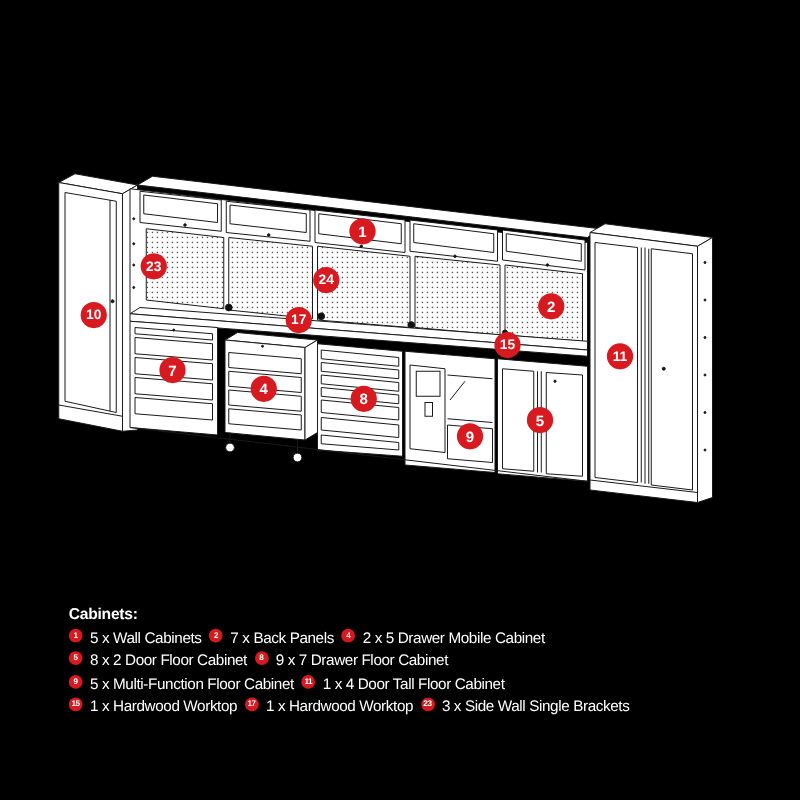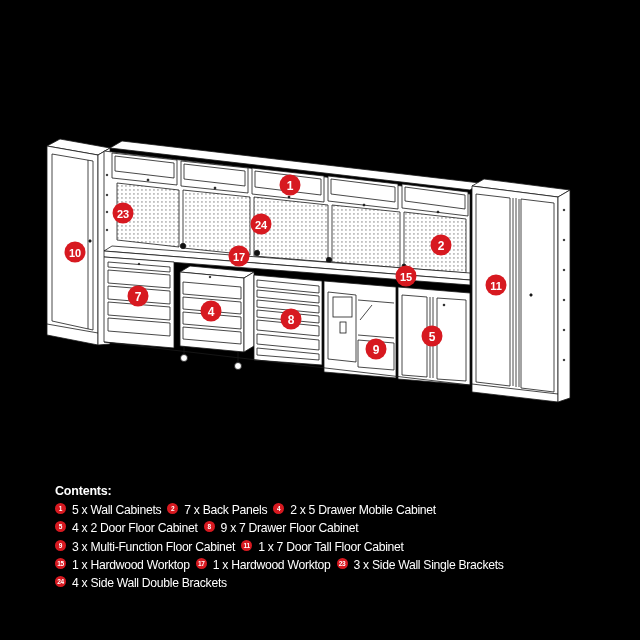--- a/index.html
+++ b/index.html
@@ -206,70 +206,64 @@
         <text x="123" y="213.5" class="badge-text" font-size="11">23</text>
       </g>
       <g>
         <circle cx="261" cy="224" r="10.5" fill="#d71920"></circle>
         <text x="261" y="224.5" class="badge-text" font-size="11">24</text>
       </g>
     </g>
 </svg>
 
 <div id="contents">
-  <div id="contents-title">Contents:</div>
+  <div id="contents-title">Cabinets:</div>
   <div id="contents-lines">
       <div class="legend-line">
         <span class="legend-item">
           <span class="legend-badge">1</span>
           <span>5 x Wall Cabinets</span>
         </span>
         <span class="legend-item">
           <span class="legend-badge">2</span>
           <span>7 x Back Panels</span>
         </span>
         <span class="legend-item">
           <span class="legend-badge">4</span>
           <span>2 x 5 Drawer Mobile Cabinet</span>
         </span>
       </div>
       <div class="legend-line">
         <span class="legend-item">
           <span class="legend-badge">5</span>
-          <span>4 x 2 Door Floor Cabinet</span>
+          <span>8 x 2 Door Floor Cabinet</span>
         </span>
         <span class="legend-item">
           <span class="legend-badge">8</span>
           <span>9 x 7 Drawer Floor Cabinet</span>
         </span>
       </div>
       <div class="legend-line">
         <span class="legend-item">
           <span class="legend-badge">9</span>
-          <span>3 x Multi-Function Floor Cabinet</span>
+          <span>5 x Multi-Function Floor Cabinet</span>
         </span>
         <span class="legend-item">
           <span class="legend-badge">11</span>
-          <span>1 x 7 Door Tall Floor Cabinet</span>
+          <span>1 x 4 Door Tall Floor Cabinet</span>
         </span>
       </div>
       <div class="legend-line">
         <span class="legend-item">
           <span class="legend-badge">15</span>
           <span>1 x Hardwood Worktop</span>
         </span>
         <span class="legend-item">
           <span class="legend-badge">17</span>
           <span>1 x Hardwood Worktop</span>
         </span>
         <span class="legend-item">
           <span class="legend-badge">23</span>
           <span>3 x Side Wall Single Brackets</span>
         </span>
       </div>
-      <div class="legend-line">
-        <span class="legend-item">
-          <span class="legend-badge">24</span>
-          <span>4 x Side Wall Double Brackets</span>
-        </span>
-      </div>
     </div>
 </div>
 
 </body></html>

